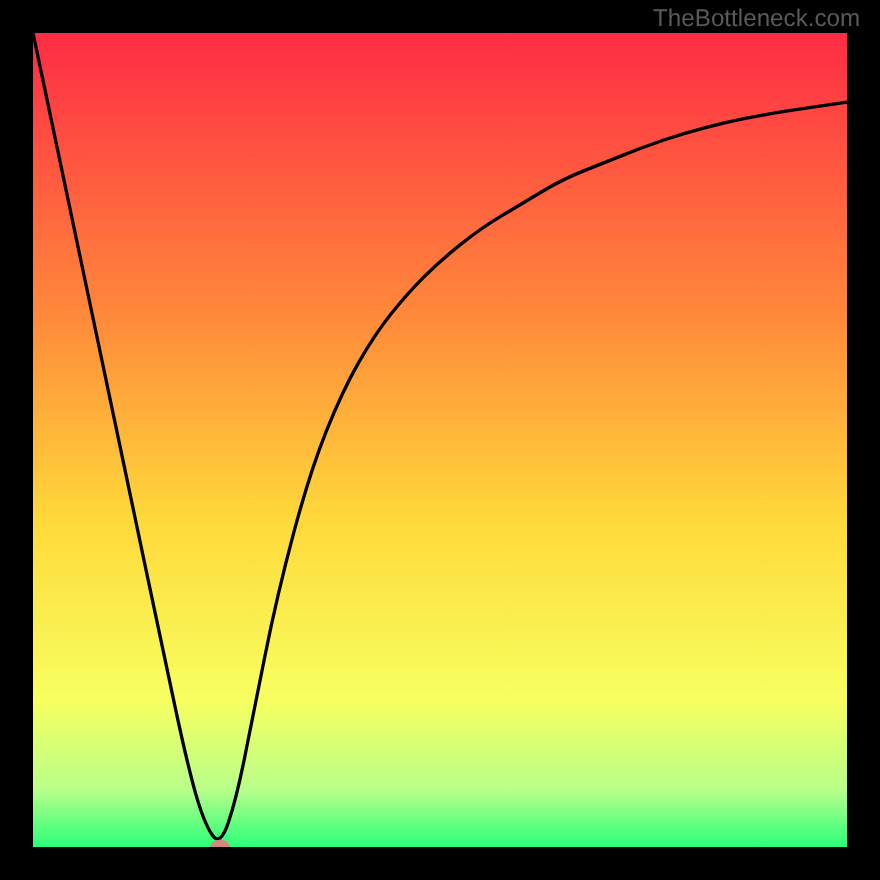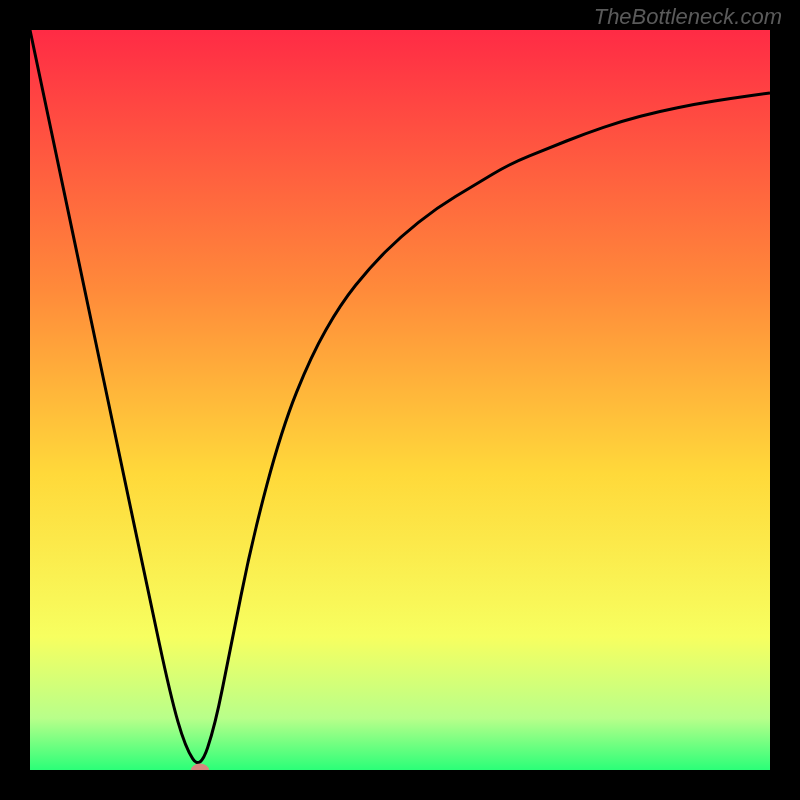--- a/index.html
+++ b/index.html
@@ -12,21 +12,20 @@
     overflow: hidden;
   }
   .watermark {
     position: absolute;
     top: 4px;
     right: 18px;
     color: #5a5a5a;
     font-size: 22px;
     font-weight: 500;
     z-index: 5;
-    font-style: italic;
   }
   .plot-area {
     position: absolute;
     left: 30px;
     top: 30px;
     width: 740px;
     height: 740px;
     overflow: hidden;
   }
   .plot-area svg {

